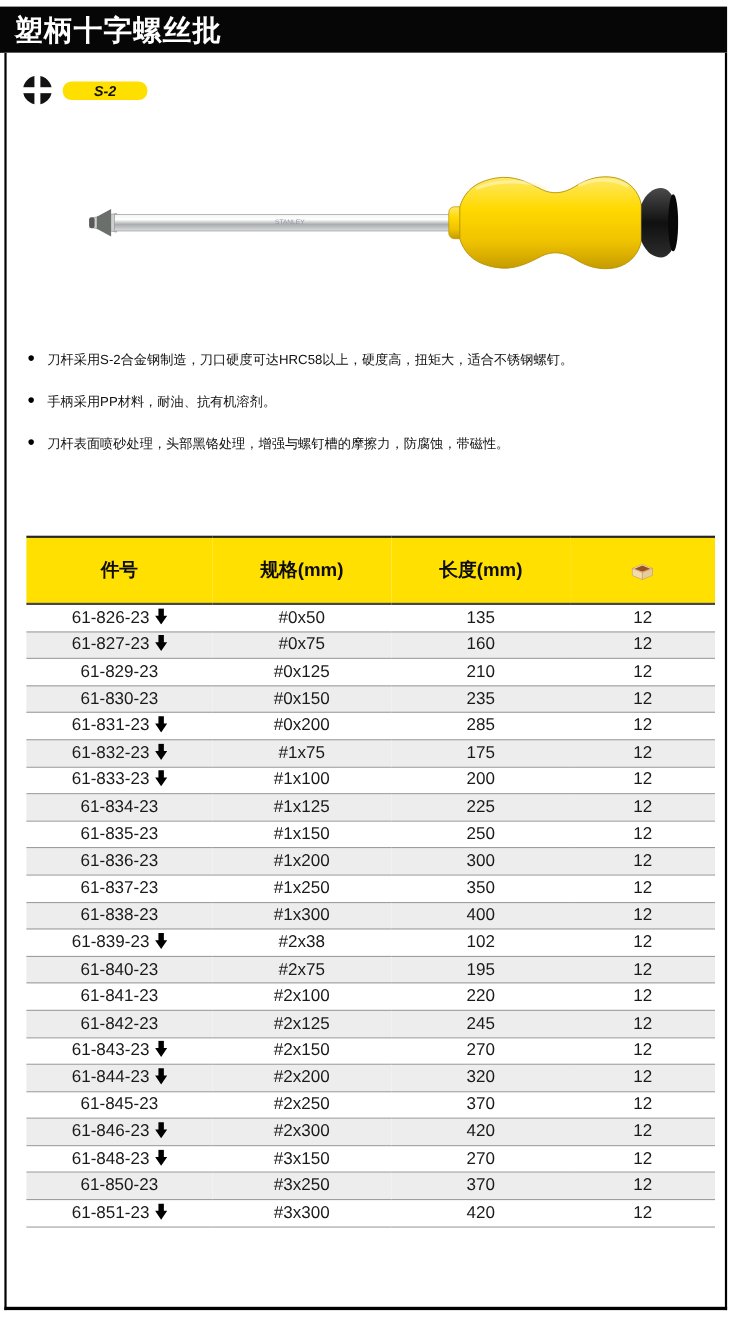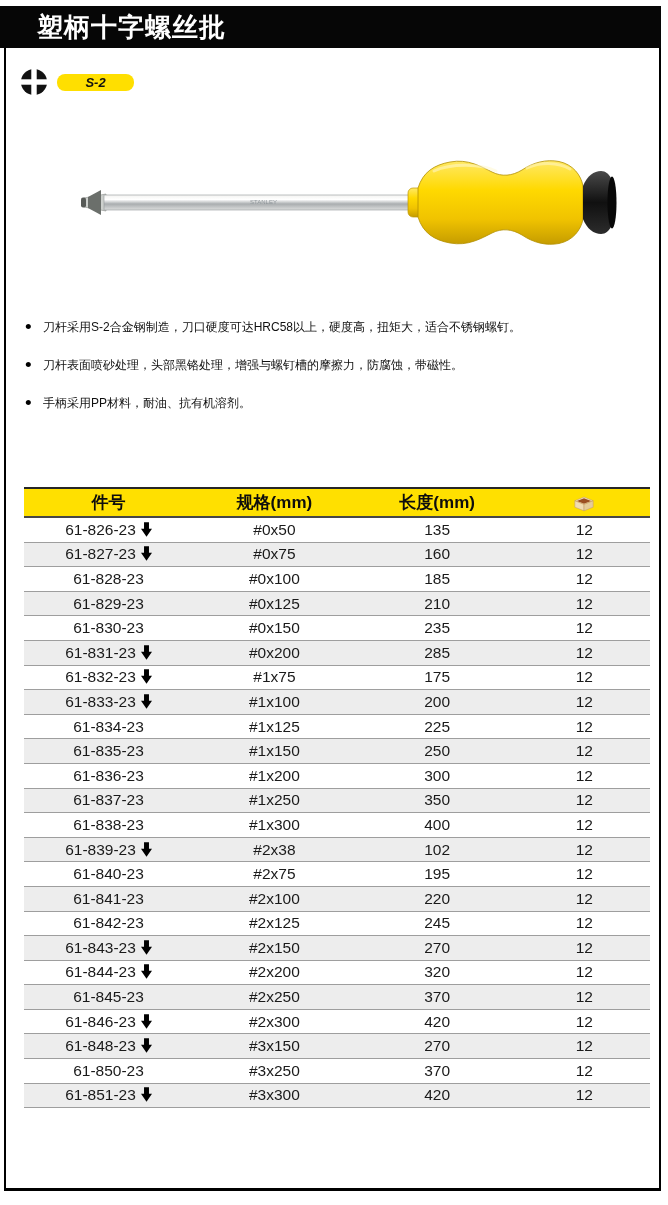--- a/index.html
+++ b/index.html
@@ -2,21 +2,21 @@
 <html><head>
 <meta charset="utf-8">
 <style>
   html,body{margin:0;padding:0;background:#fff;}
   body{width:668px;height:1205px;font-family:"Liberation Sans",sans-serif;}
   .page{position:relative;width:668px;height:1205px;background:#fff;overflow:hidden;}
 
   
   .titlebar{position:absolute;left:0;top:6px;width:661px;height:42px;background:#060606;
             display:flex;align-items:center;}
-  .titlebar h1{margin:0;padding-left:37px;font-size:26px;font-weight:bold;color:#fff;
+  .titlebar h1{margin:0;padding-left:13px;font-size:26px;font-weight:bold;color:#fff;
                letter-spacing:1px;}
 
   
   .frame{position:absolute;left:4px;top:48px;width:657px;height:1143px;box-sizing:border-box;
          border-left:2px solid #000;border-right:2px solid #000;border-bottom:3px solid #000;
          background:#fff;}
 
   
   .drive-row{position:absolute;left:14px;top:20px;display:flex;align-items:center;}
   .phillips{width:28px;height:28px;display:block;}
@@ -30,21 +30,21 @@
   
   .features{position:absolute;left:18px;top:266px;width:624px;margin:0;padding:0;list-style:none;}
   .features li{position:relative;padding-left:19px;margin:0 0 12px 0;font-size:12px;
                line-height:26px;color:#101010;}
   .features li::before{content:"\2022";position:absolute;left:1px;top:0;font-size:19px;color:#000;}
 
   
   .parts{position:absolute;left:18px;top:439px;width:626px;border-collapse:collapse;
          table-layout:fixed;border-top:2px solid #262626;}
   .parts col.c1{width:27%;} .parts col.c2{width:26%;} .parts col.c3{width:26%;} .parts col.c4{width:21%;}
-  .parts thead th{background:#ffe000;height:27px;padding:0;font-size:17px;font-weight:bold;
+  .parts thead th{background:#ffe000;height:27px;padding:16px;font-size:17px;font-weight:bold;
                   color:#0d0d0d;text-align:center;border-bottom:2px solid #474747;}
   .parts tbody td{height:23.6px;padding:0;font-size:15.5px;color:#1a1a1a;text-align:center;
                   border-bottom:1px solid #9e9e9e;white-space:nowrap;}
   .parts tbody tr:nth-child(even){background:#ededed;}
   .arrow-ico{display:inline-block;margin-left:5px;vertical-align:-2px;}
   .box-ico{display:inline-block;vertical-align:middle;}
 </style>
 </head>
 <body>
 
@@ -112,22 +112,22 @@
       <path d="M362,26 C380,18 410,19 424,26" fill="none" stroke="#fff8d0" stroke-width="3" opacity="0.55" stroke-linecap="round"></path>
       <path d="M455,23 C468,17 486,17 498,24" fill="none" stroke="#fff8d0" stroke-width="3" opacity="0.5" stroke-linecap="round"></path>
 
       <path d="M511,41 C515,31 522,26 529,26 C538,26 544,39 544,57.5
                C544,76 538,89 529,89 C522,89 515,84 511,74 Z" fill="url(#capGrad)"></path>
       <ellipse cx="540" cy="57.5" rx="4.5" ry="26" fill="#080808"></ellipse>
     </svg>
 
     <ul class="features">
       <li>刀杆采用S-2合金钢制造，刀口硬度可达HRC58以上，硬度高，扭矩大，适合不锈钢螺钉。</li>
+      <li>手柄采用PP材料，耐油、抗有机溶剂。</li>
       <li>刀杆表面喷砂处理，头部黑铬处理，增强与螺钉槽的摩擦力，防腐蚀，带磁性。</li>
-      <li>手柄采用PP材料，耐油、抗有机溶剂。</li>
     </ul>
 
     <table class="parts">
       <colgroup>
           <col class="c1">
           <col class="c2">
           <col class="c3">
           <col class="c4">
         </colgroup>
       <thead>
@@ -156,26 +156,20 @@
           </tr>
           <tr>
             <td><span>61-827-23</span><svg class="arrow-ico" width="11" height="15" viewBox="0 0 12 16">
                 <path d="M3.3,0 h5.4 v7.2 H12 L6,16 0,7.2 h3.3 z" fill="#000"></path>
               </svg></td>
             <td>#0x75</td>
             <td>160</td>
             <td>12</td>
           </tr>
           <tr>
-            <td><span>61-828-23</span></td>
-            <td>#0x100</td>
-            <td>185</td>
-            <td>12</td>
-          </tr>
-          <tr>
             <td><span>61-829-23</span></td>
             <td>#0x125</td>
             <td>210</td>
             <td>12</td>
           </tr>
           <tr>
             <td><span>61-830-23</span></td>
             <td>#0x150</td>
             <td>235</td>
             <td>12</td>

